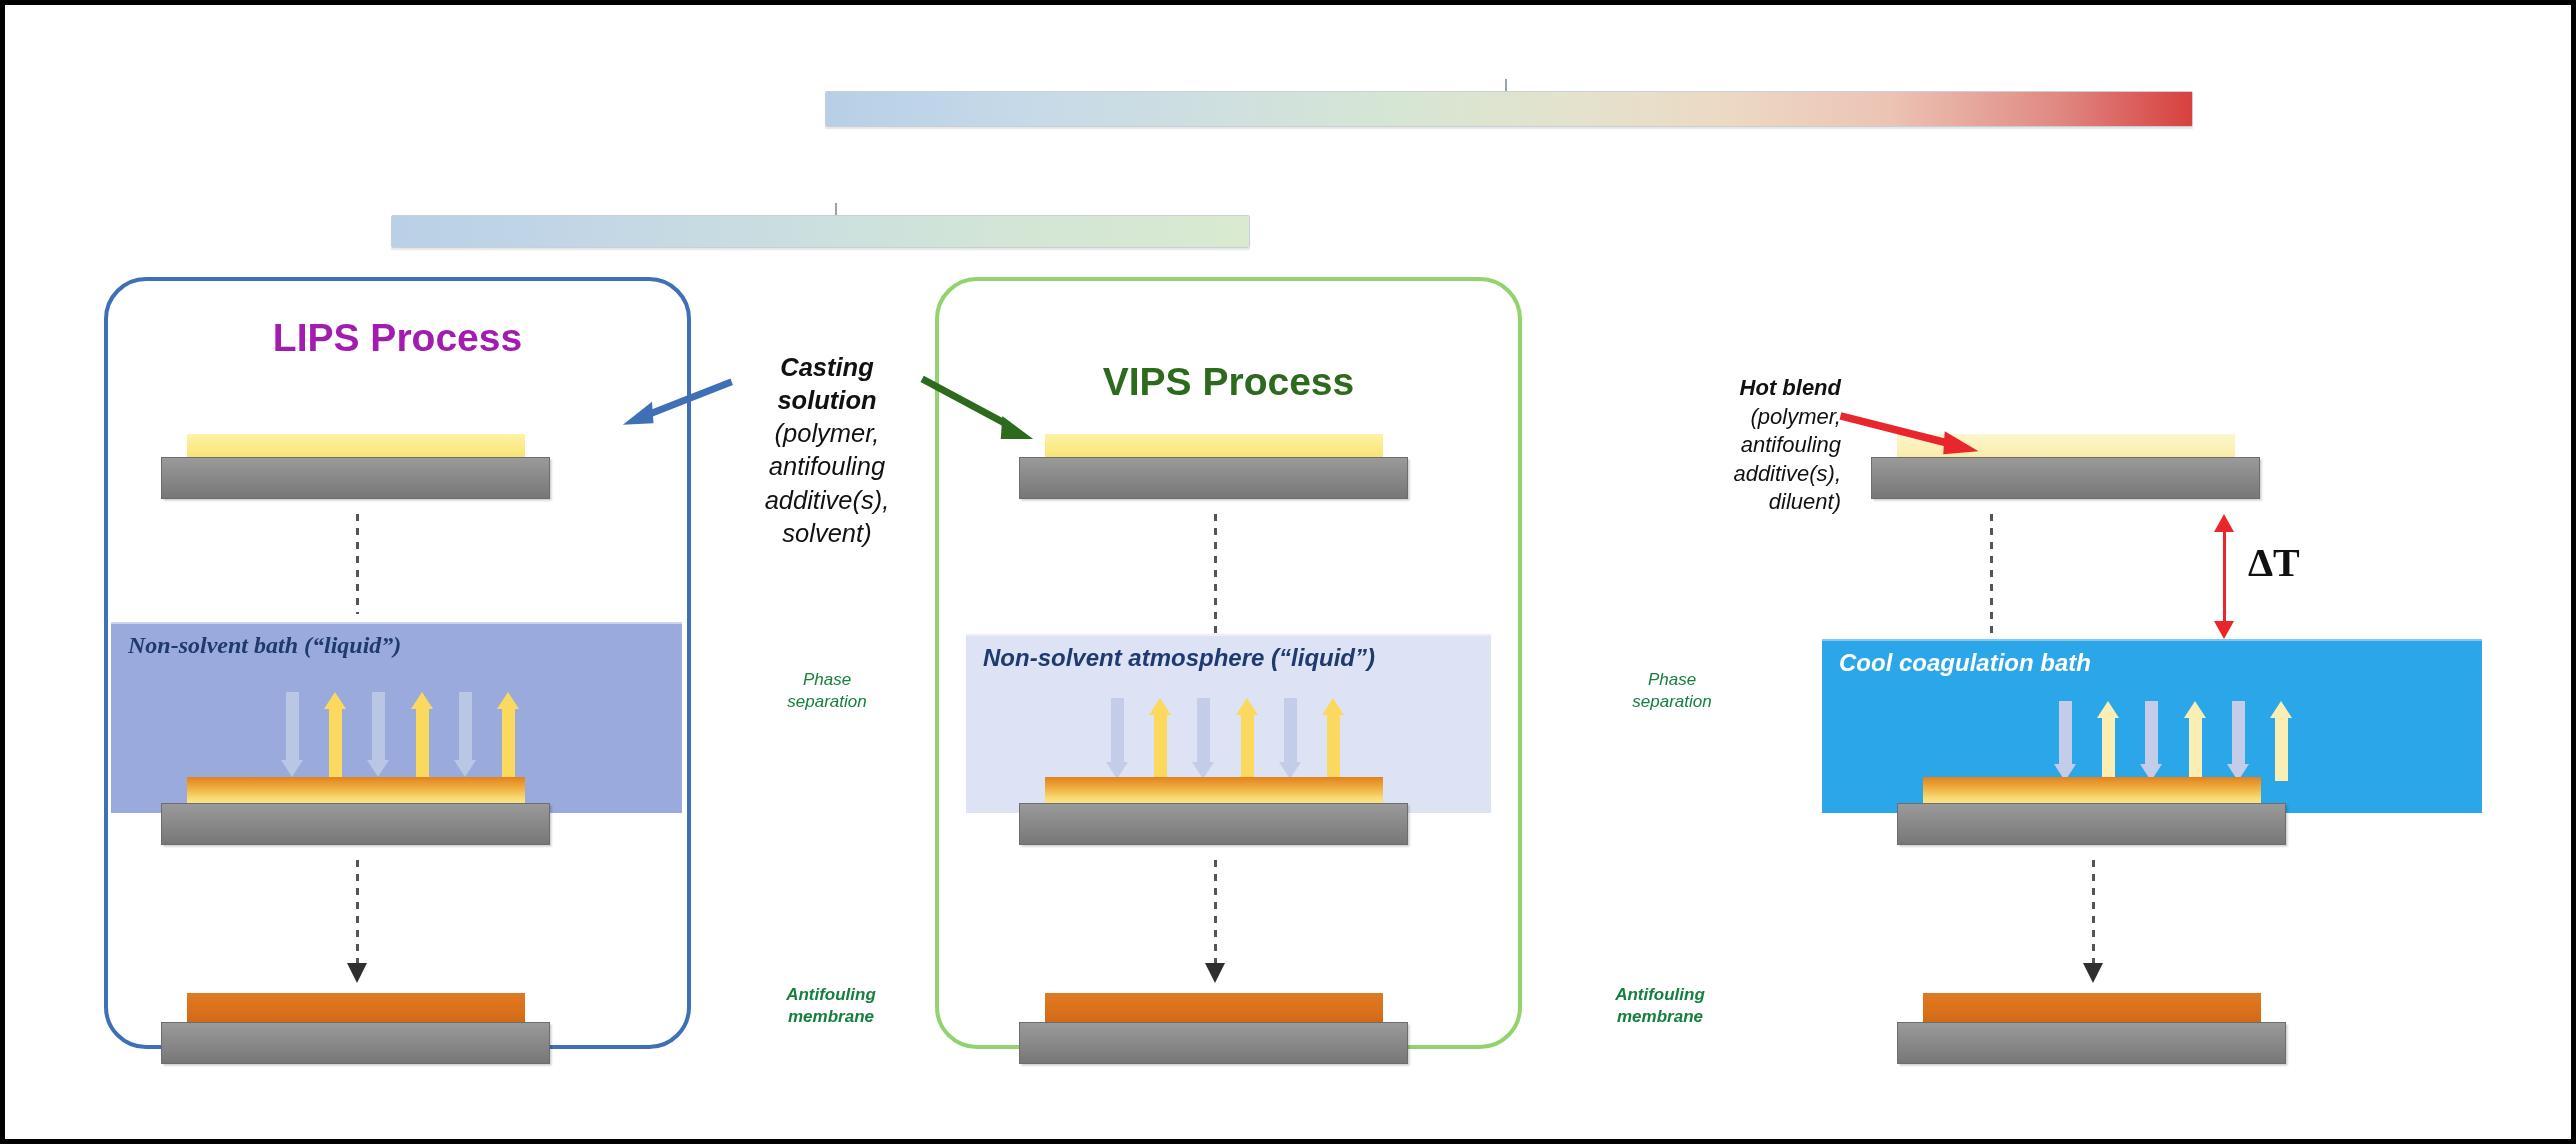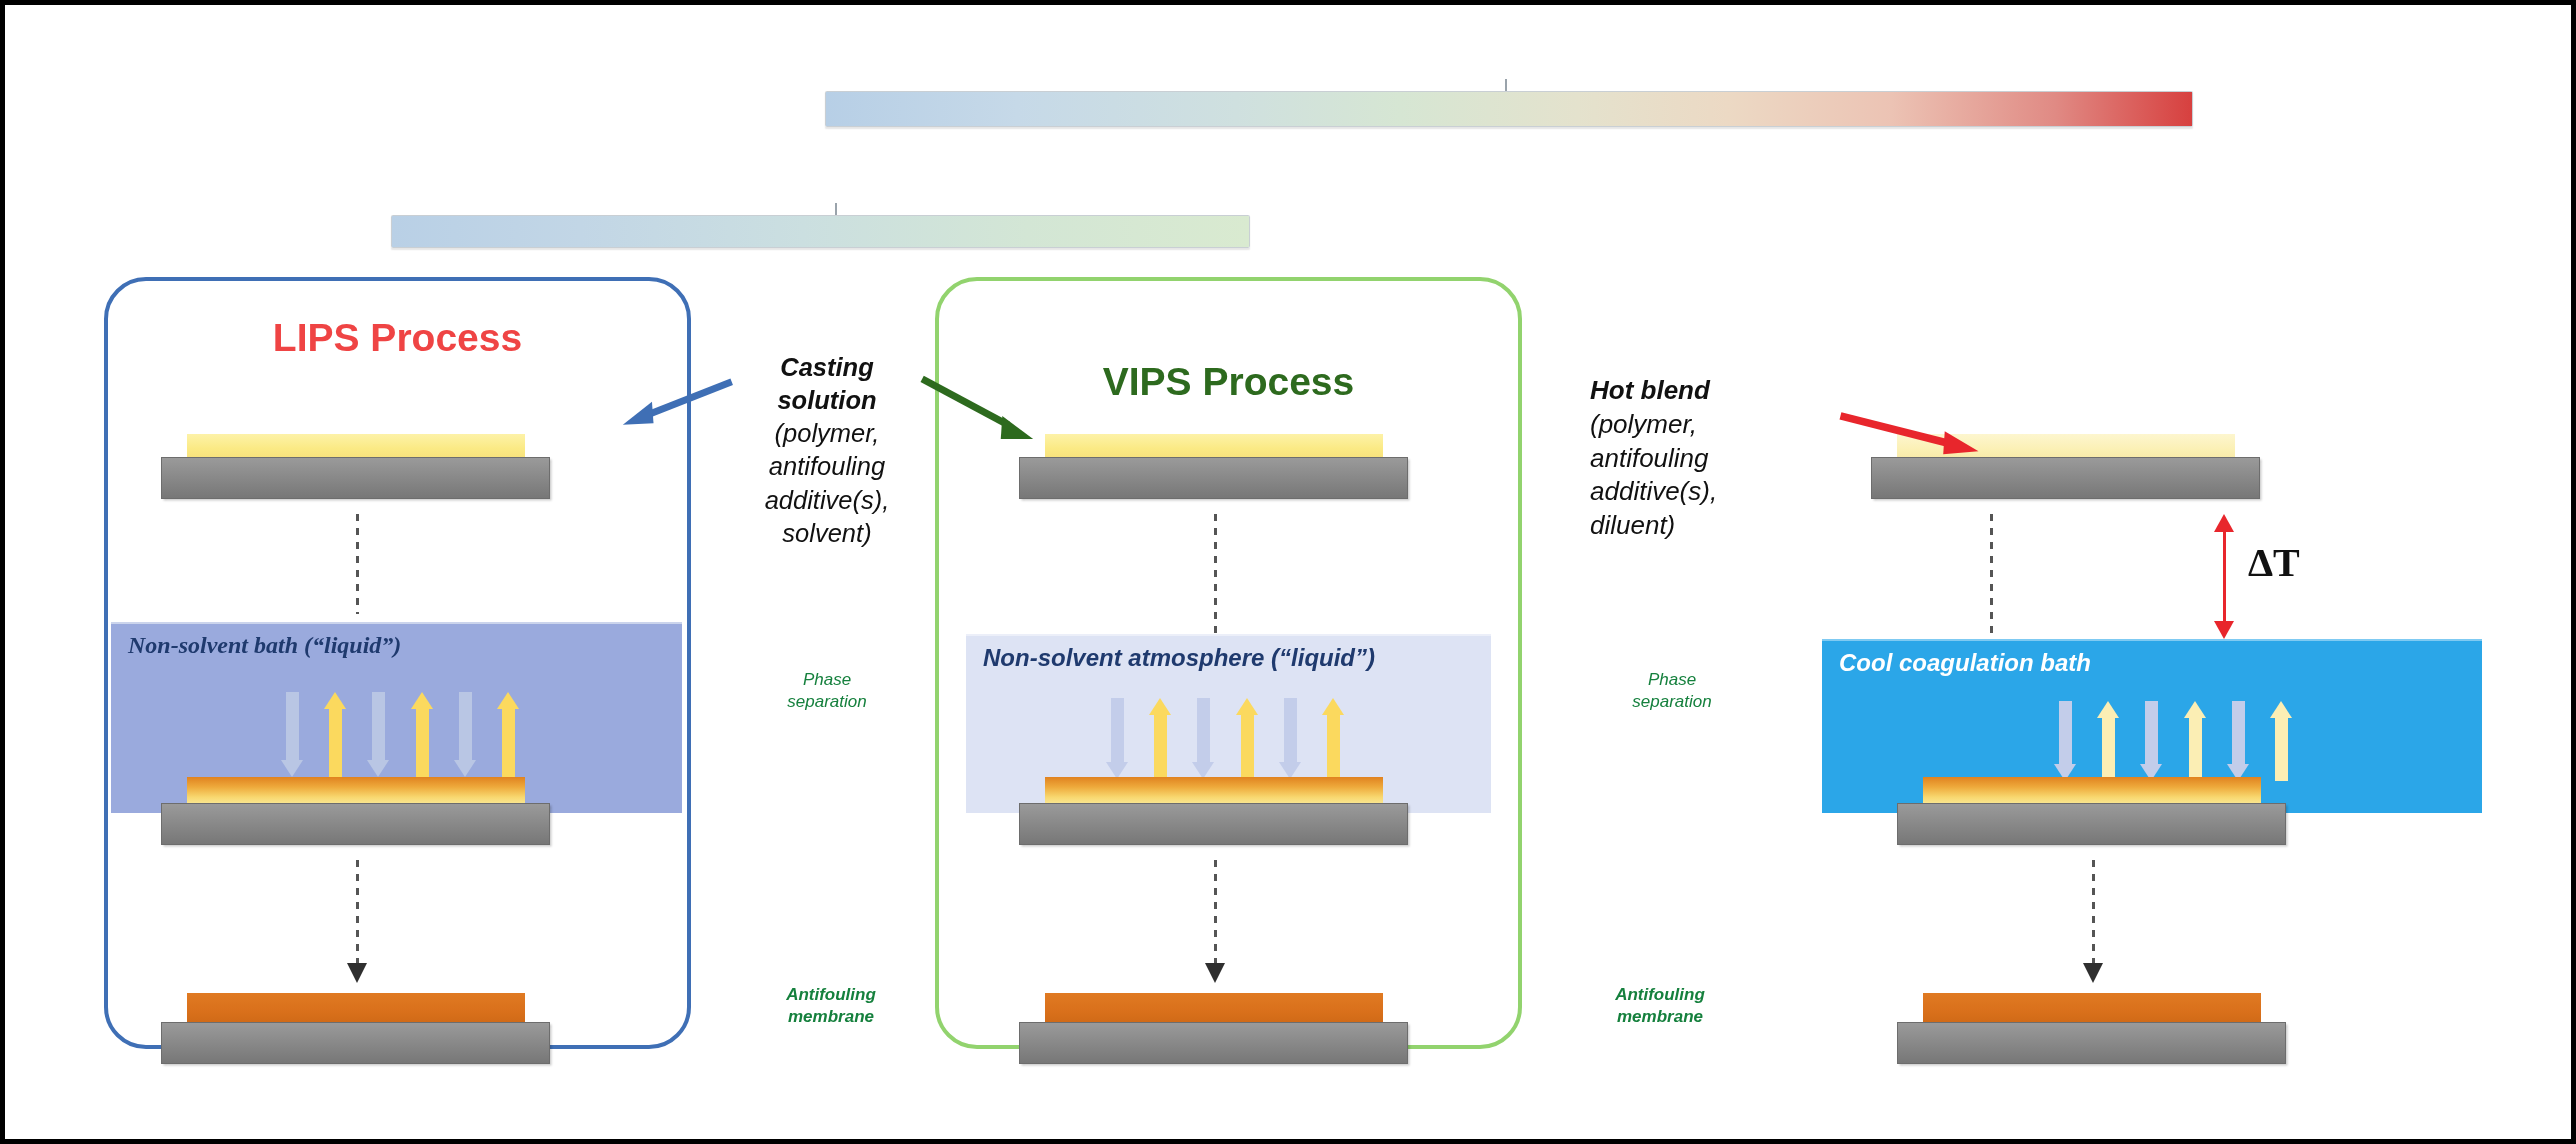--- a/index.html
+++ b/index.html
@@ -56,21 +56,21 @@
     box-sizing:border-box;
   }
   .panel-lips{left:99px;top:272px;width:587px;height:772px;border:4.6px solid #3f6fb5;}
   .panel-vips{left:930px;top:272px;width:587px;height:772px;border:4.6px solid #92d36e;}
   .panel-tips{left:1761px;top:272px;width:587px;height:772px;border:4.6px solid #e8262c;}
 
   .panel-title{
     position:absolute;left:0;right:0;top:35px;
     text-align:center;font-size:39px;font-weight:bold;
   }
-  .t-lips{color:#ef4444;}
+  .t-lips{color:#a21caf;}
   .t-vips{color:#2d6a1e;margin-top:44px;}
   .t-tips{color:#e8262c;}
 
   
   .stack{position:absolute;}
   .substrate{
     position:absolute;
     background:linear-gradient(to bottom,#9a9a9a 0%,#8c8c8c 40%,#777777 100%);
     border:1.5px solid #6d6d6d;
     box-shadow:1.5px 2.3px 2.3px rgba(0,0,0,.22);
@@ -375,21 +375,21 @@
   <svg class="conn" style="left:610px;top:363px;width:123px;height:69px;" viewBox="0 0 160 90">
     <line x1="152" y1="18" x2="40" y2="62" stroke="#3f6fb5" stroke-width="9"></line>
     <polygon points="10,74 48,44 50,72" fill="#3f6fb5"></polygon>
   </svg>
 
   <svg class="conn" style="left:911px;top:363px;width:131px;height:85px;" viewBox="0 0 170 110">
     <line x1="8" y1="14" x2="120" y2="74" stroke="#2d6a1e" stroke-width="9"></line>
     <polygon points="152,92 112,62 110,92" fill="#2d6a1e"></polygon>
   </svg>
 
-  <div class="annot" style="left:1585px;top:369px;width:208px;text-align:left;font-size:26px;">
+  <div class="annot" style="left:1628px;top:369px;width:208px;text-align:right;font-size:22px;">
     <b>Hot blend</b>
     <div class="rest">(polymer,</div>
     <div class="rest">antifouling</div>
     <div class="rest">additive(s),</div>
     <div class="rest">diluent)</div>
   </div>
 
   <svg class="conn" style="left:1829px;top:394px;width:154px;height:69px;" viewBox="0 0 200 90">
     <line x1="8" y1="22" x2="150" y2="58" stroke="#e8262c" stroke-width="10"></line>
     <polygon points="188,68 144,42 142,72" fill="#e8262c"></polygon>

